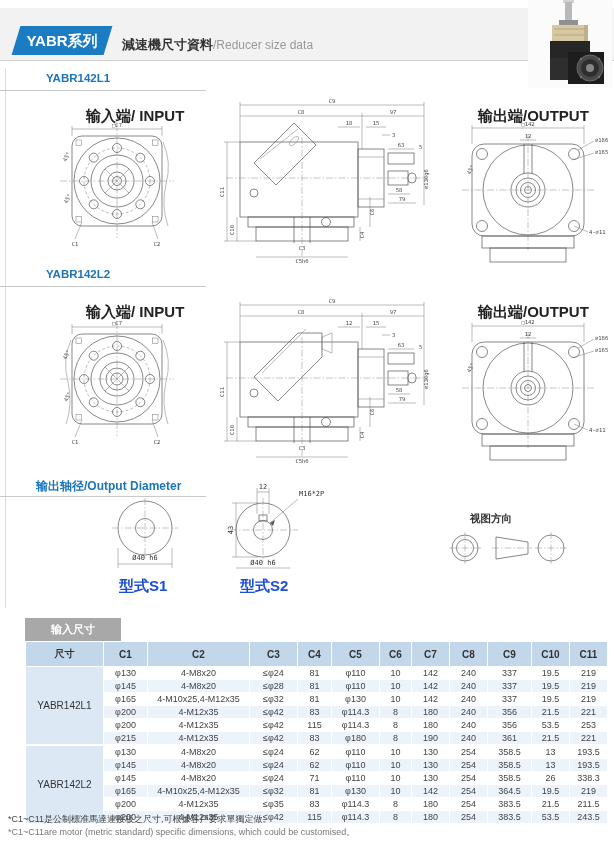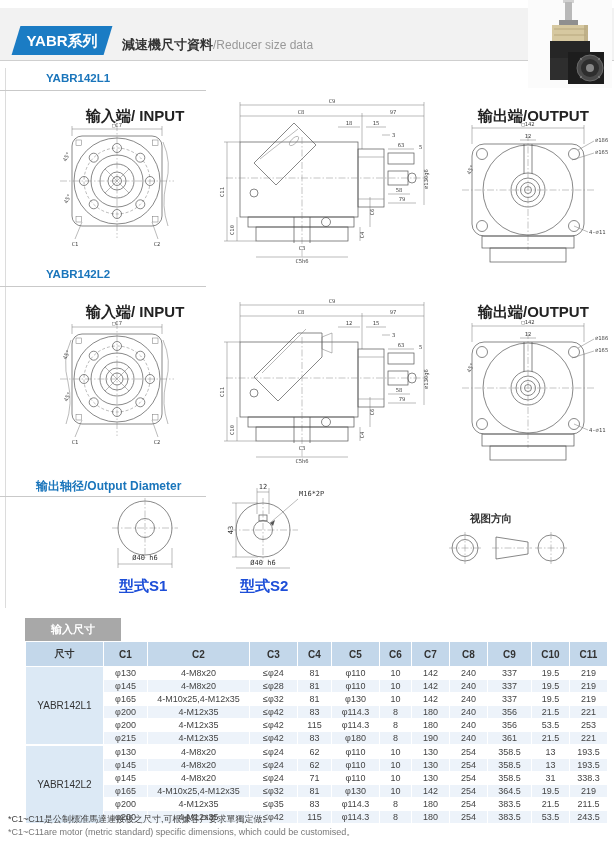--- a/index.html
+++ b/index.html
@@ -557,21 +557,21 @@
       <tr>
         <td>φ145</td>
         <td>4-M8x20</td>
         <td>≤φ24</td>
         <td>71</td>
         <td>φ110</td>
         <td>10</td>
         <td>130</td>
         <td>254</td>
         <td>358.5</td>
-        <td>31</td>
+        <td>26</td>
         <td>338.3</td>
       </tr>
       <tr>
         <td>φ165</td>
         <td>4-M10x25,4-M12x35</td>
         <td>≤φ32</td>
         <td>81</td>
         <td>φ130</td>
         <td>10</td>
         <td>142</td>

